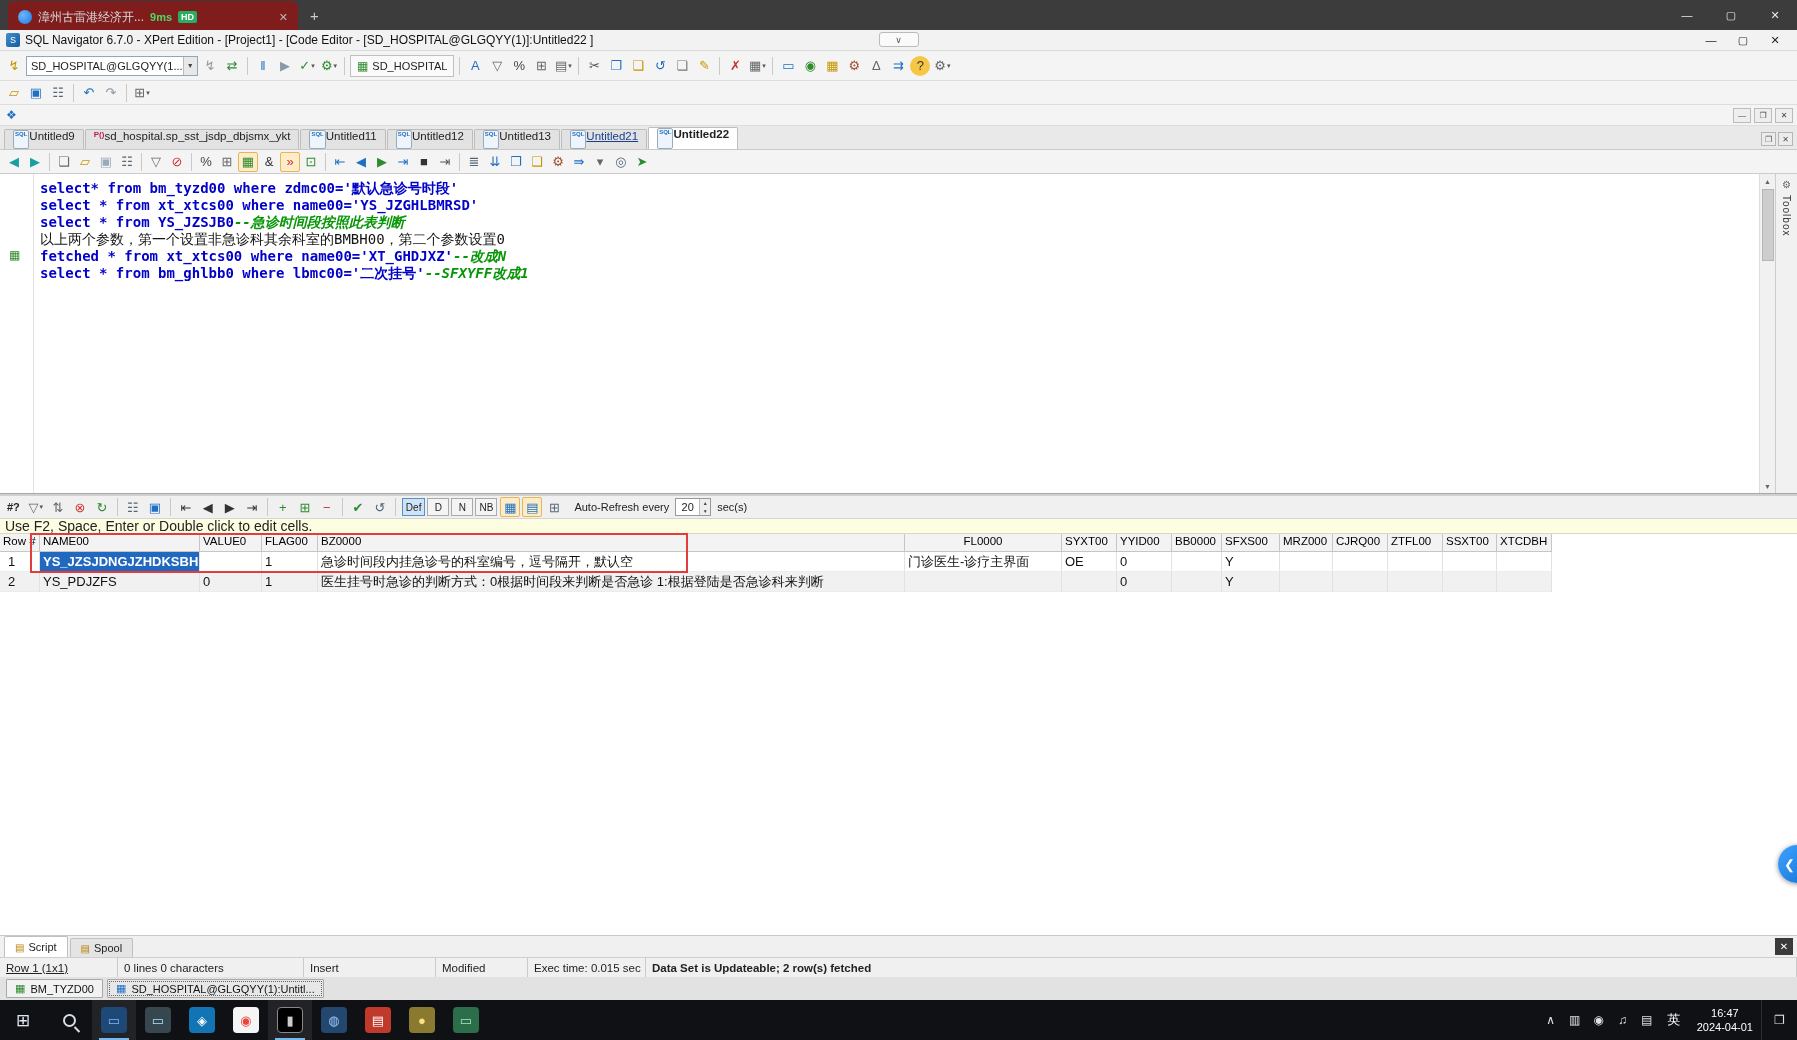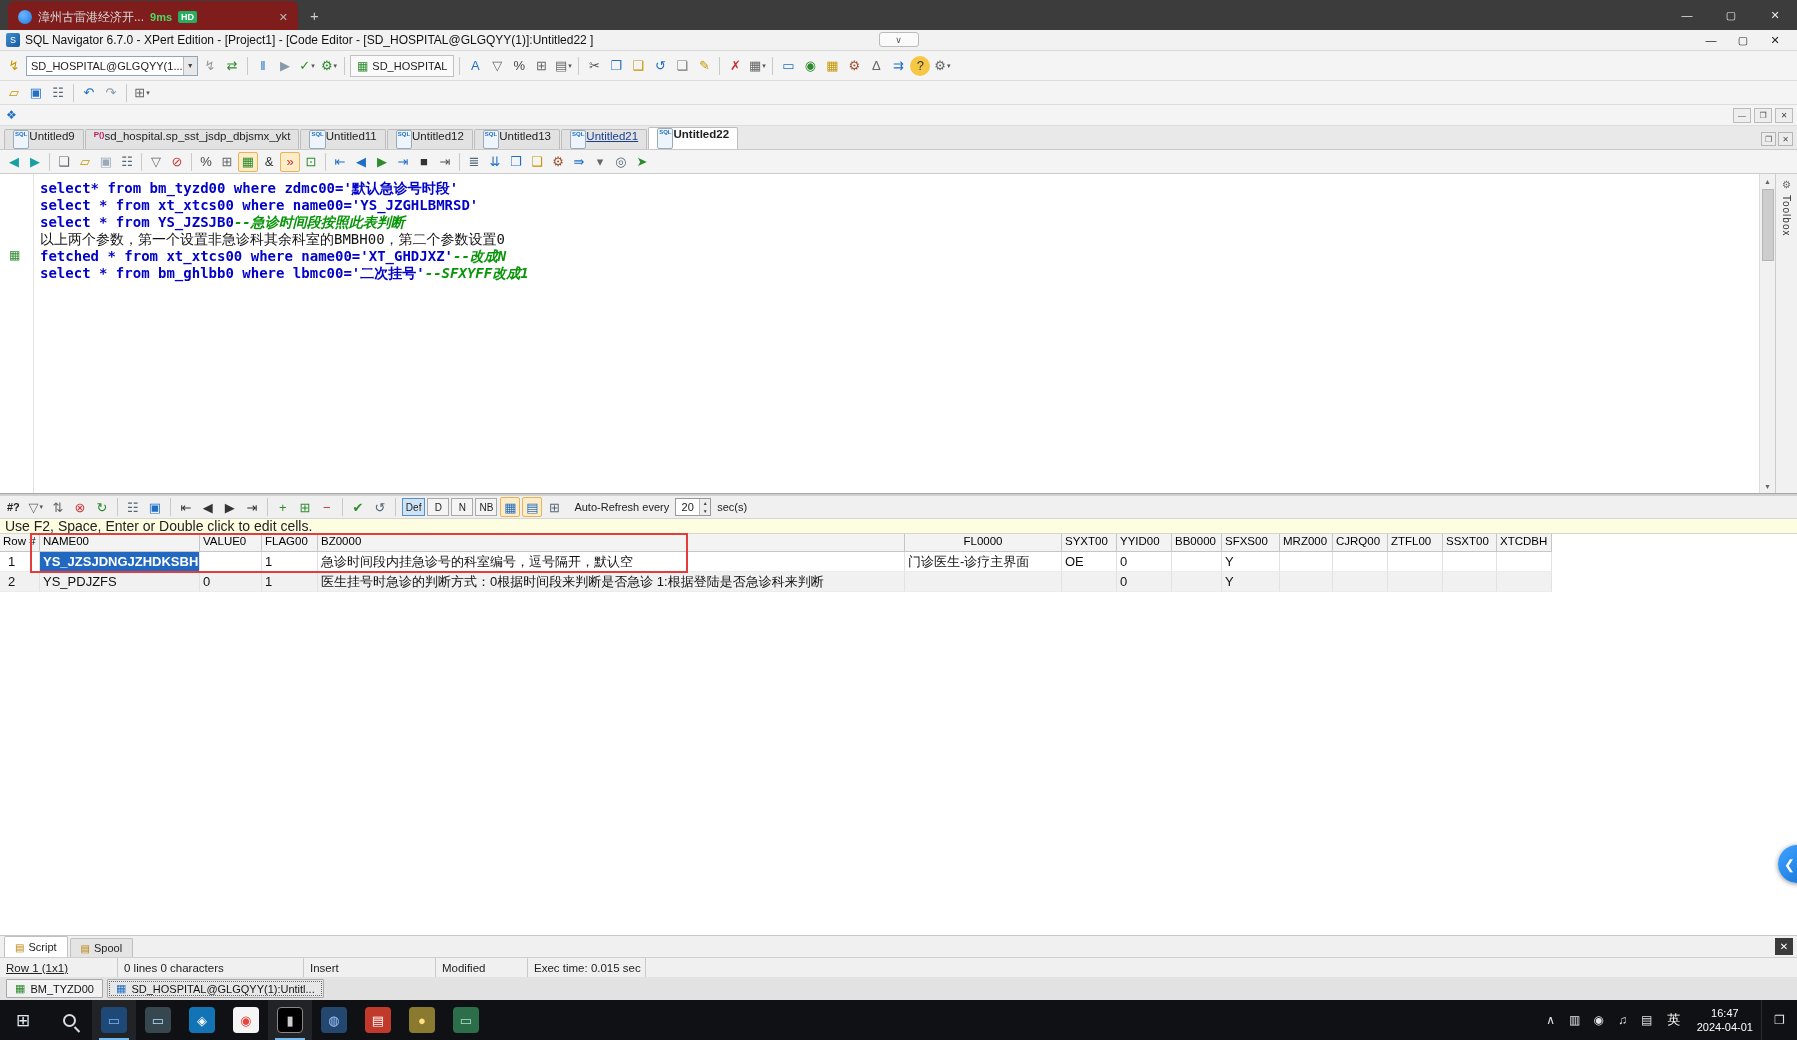--- a/index.html
+++ b/index.html
@@ -448,20 +448,21 @@
       </div>
     <span class="bt-close">✕</span>
   </div>
 
   <div class="statusbar" id="statusbar">
       <div class="ss" style="flex: 0 0 118px; text-decoration: underline;">Row 1 (1x1)</div>
       <div class="ss" style="flex: 0 0 186px;">0 lines 0 characters</div>
       <div class="ss" style="flex: 0 0 132px;">Insert</div>
       <div class="ss" style="flex: 0 0 92px;">Modified</div>
       <div class="ss" style="flex: 0 0 118px;">Exec time: 0.015 sec</div>
+      <div class="ss bold" style="flex: 1 1 0%;">Data Set is Updateable; 2 row(s) fetched</div>
     </div>
 
   <div class="mdi-row" id="mdi-buttons">
       <div class="mdi-btn">
         <span class="mdi-ic" style="color: rgb(46, 139, 46);">▦</span>
         <span>BM_TYZD00</span>
       </div>
       <div class="mdi-btn active">
         <span class="mdi-ic" style="color: rgb(31, 111, 197);">▦</span>
         <span>SD_HOSPITAL@GLGQYY(1):Untitl...</span>

